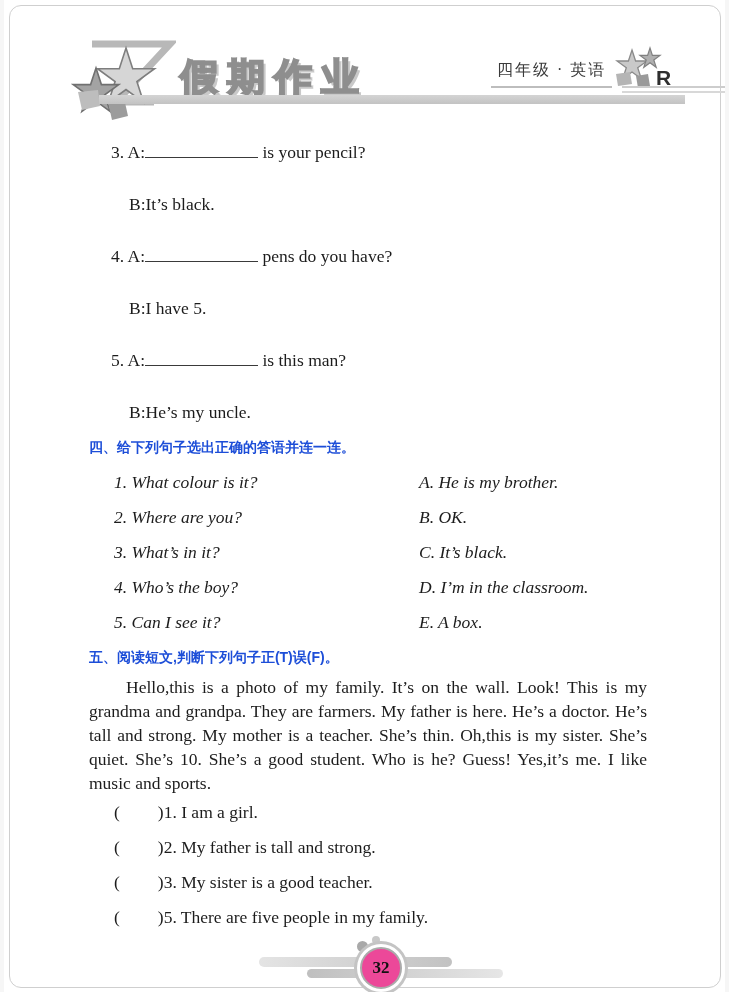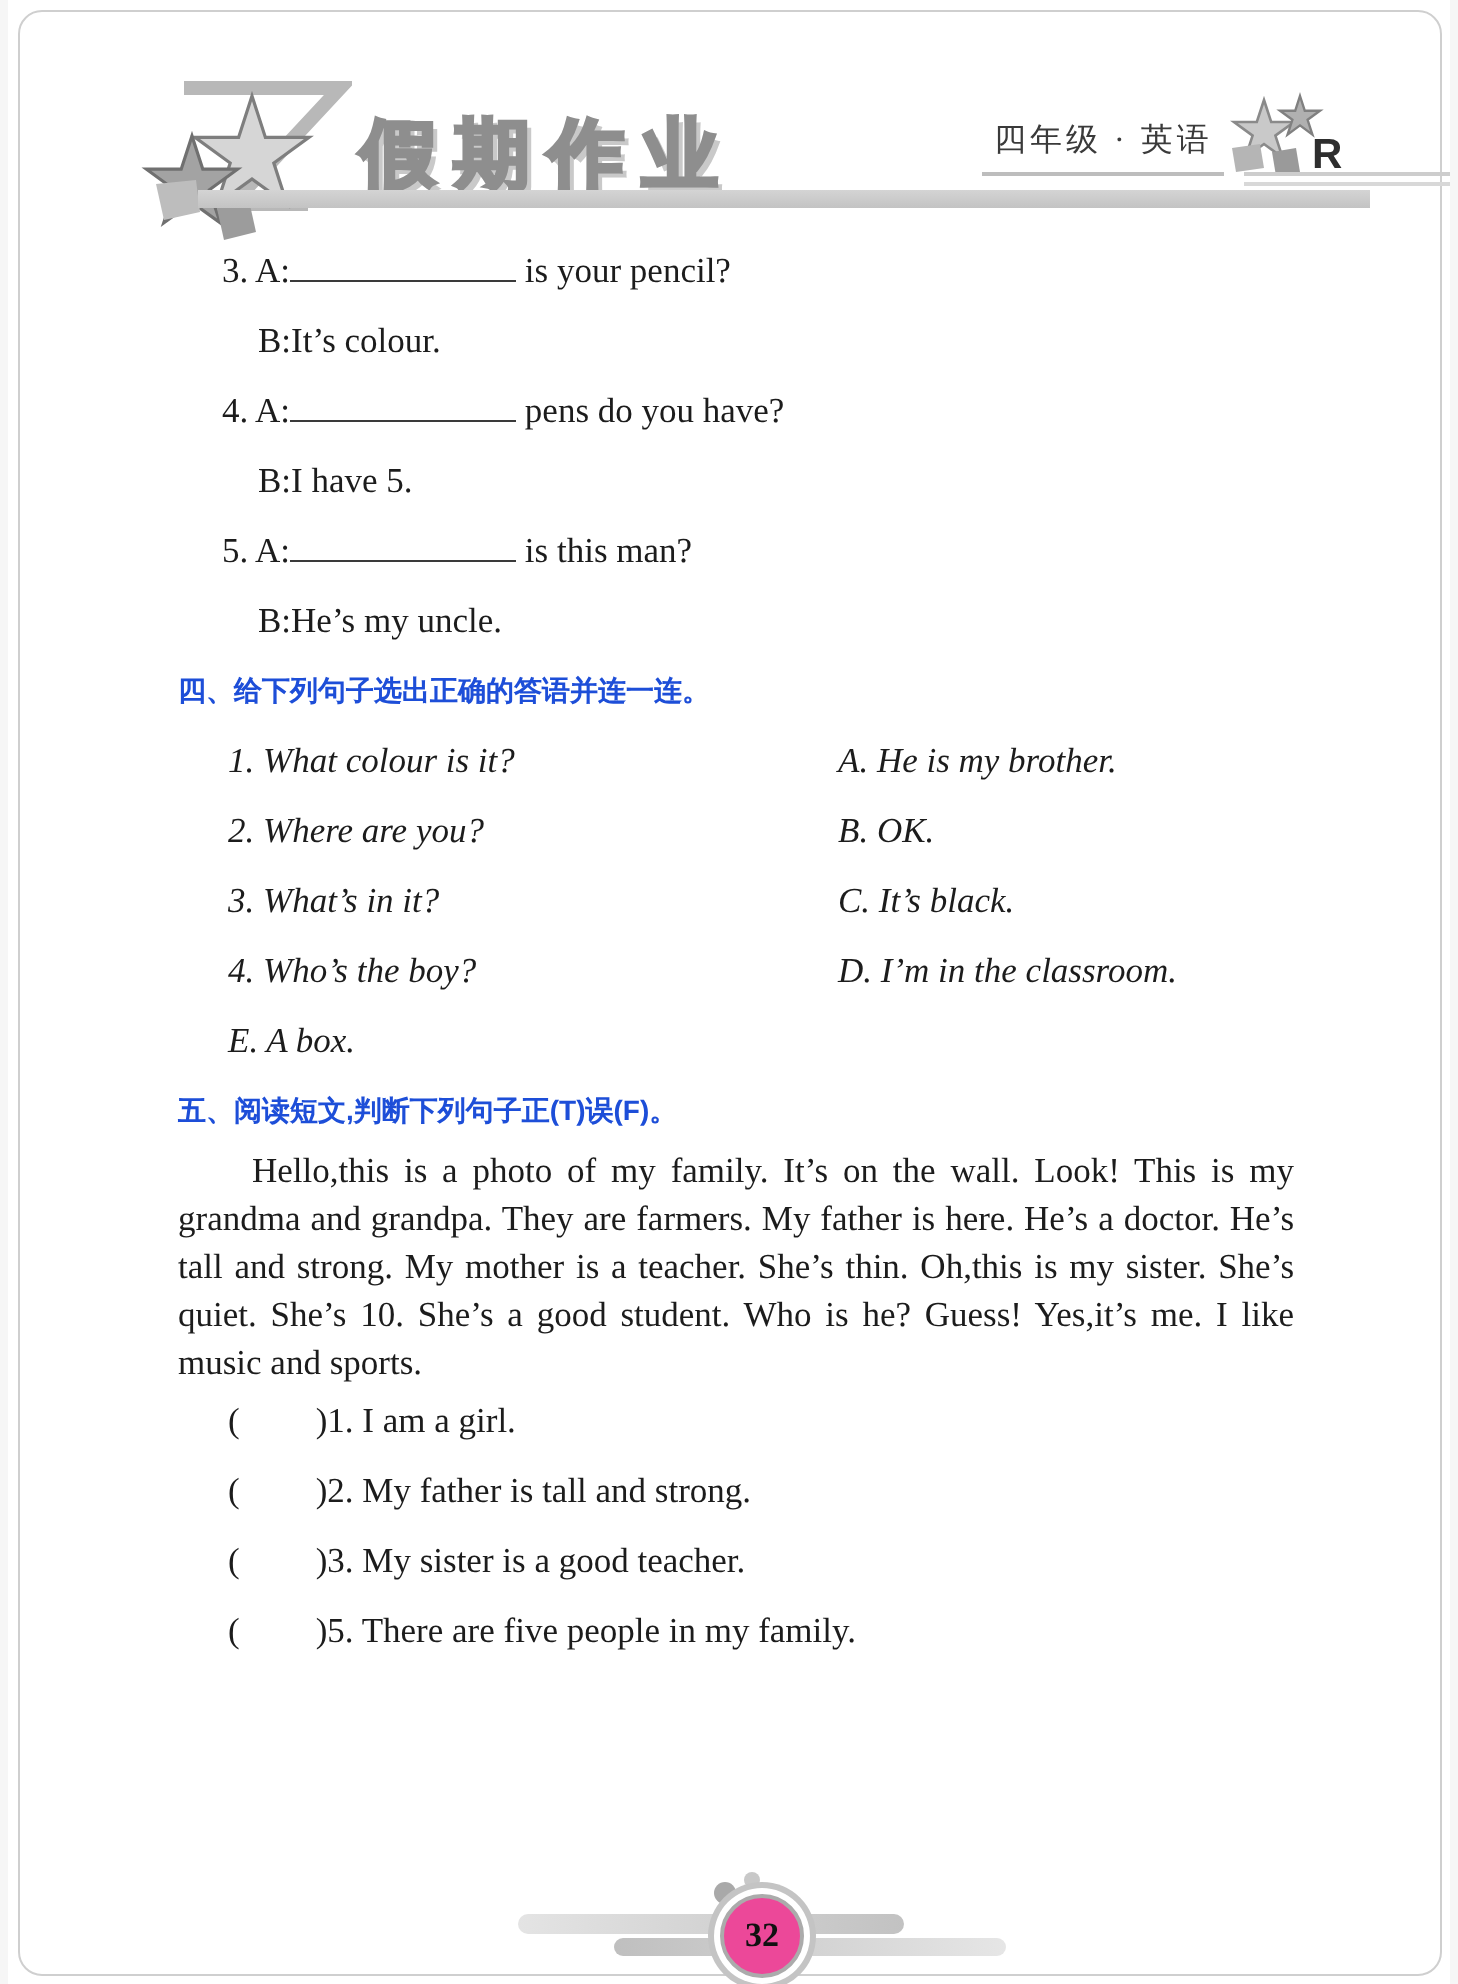--- a/index.html
+++ b/index.html
@@ -43,21 +43,21 @@
   }
   .header-rule-a { position:absolute; left:618px; top:86px; width:104px; height:2px; background:#cdcdcd; }
   .header-rule-b { position:absolute; left:618px; top:91px; width:104px; height:2px; background:#d8d8d8; }
 
   
   .content {
     position:absolute; left:0; top:118px; width:729px;
     padding:0 64px 0 85px;
     font-size:17.5px; line-height:35px;
   }
-  .line { height:35px; line-height:35px; white-space:nowrap; }
+  .line { height:35px; line-height:35px; white-space:nowrap;margin-top:17px; }
   .indent-1 { margin-left:22px; }
   .indent-2 { margin-left:40px; }
   .blank {
     display:inline-block; width:113px; height:0.85em;
     border-bottom:1px solid #3a3a3a; vertical-align:baseline;
   }
   .cn-title {
     font-family:"Liberation Sans", sans-serif; font-weight:bold;
     font-size:14px; height:35px; line-height:35px; white-space:nowrap;
     color:#1d4ed8;
@@ -126,21 +126,21 @@
     </div>
     <div class="edition-letter">R</div>
     <div class="header-band"></div>
     <div class="header-rule-a"></div>
     <div class="header-rule-b"></div>
   </div>
 
   <div class="content">
 
     <div class="line indent-1"><span>3.</span> <span>A:</span><span class="blank"></span><span> is your pencil?</span></div>
-    <div class="line indent-2"><span>B:It’s colour.</span></div>
+    <div class="line indent-2"><span>B:It’s black.</span></div>
 
     <div class="line indent-1"><span>4.</span> <span>A:</span><span class="blank"></span><span> pens do you have?</span></div>
     <div class="line indent-2"><span>B:I have 5.</span></div>
 
     <div class="line indent-1"><span>5.</span> <span>A:</span><span class="blank"></span><span> is this man?</span></div>
     <div class="line indent-2"><span>B:He’s my uncle.</span></div>
 
     <div class="cn-title">四、给下列句子选出正确的答语并连一连。</div>
 
     <div class="match-row">
@@ -153,20 +153,21 @@
     </div>
     <div class="match-row">
       <span class="match-q">3. What’s in it?</span>
       <span>C. It’s black.</span>
     </div>
     <div class="match-row">
       <span class="match-q">4. Who’s the boy?</span>
       <span>D. I’m in the classroom.</span>
     </div>
     <div class="match-row">
+      <span class="match-q">5. Can I see it?</span>
       <span>E. A box.</span>
     </div>
 
     <div class="cn-title">五、阅读短文,判断下列句子正(T)误(F)。</div>
 
     <p class="passage">Hello,this is a photo of my family. It’s on the wall. Look! This is my grandma and grandpa. They are farmers. My father is here. He’s a doctor. He’s tall and strong. My mother is a teacher. She’s thin. Oh,this is my sister. She’s quiet. She’s 10. She’s a good student. Who is he? Guess! Yes,it’s me. I like music and sports.</p>
 
     <div class="tf-row"><span>(</span><span class="paren-gap"></span><span>)</span><span>1. I am a girl.</span></div>
     <div class="tf-row"><span>(</span><span class="paren-gap"></span><span>)</span><span>2. My father is tall and strong.</span></div>
     <div class="tf-row"><span>(</span><span class="paren-gap"></span><span>)</span><span>3. My sister is a good teacher.</span></div>

